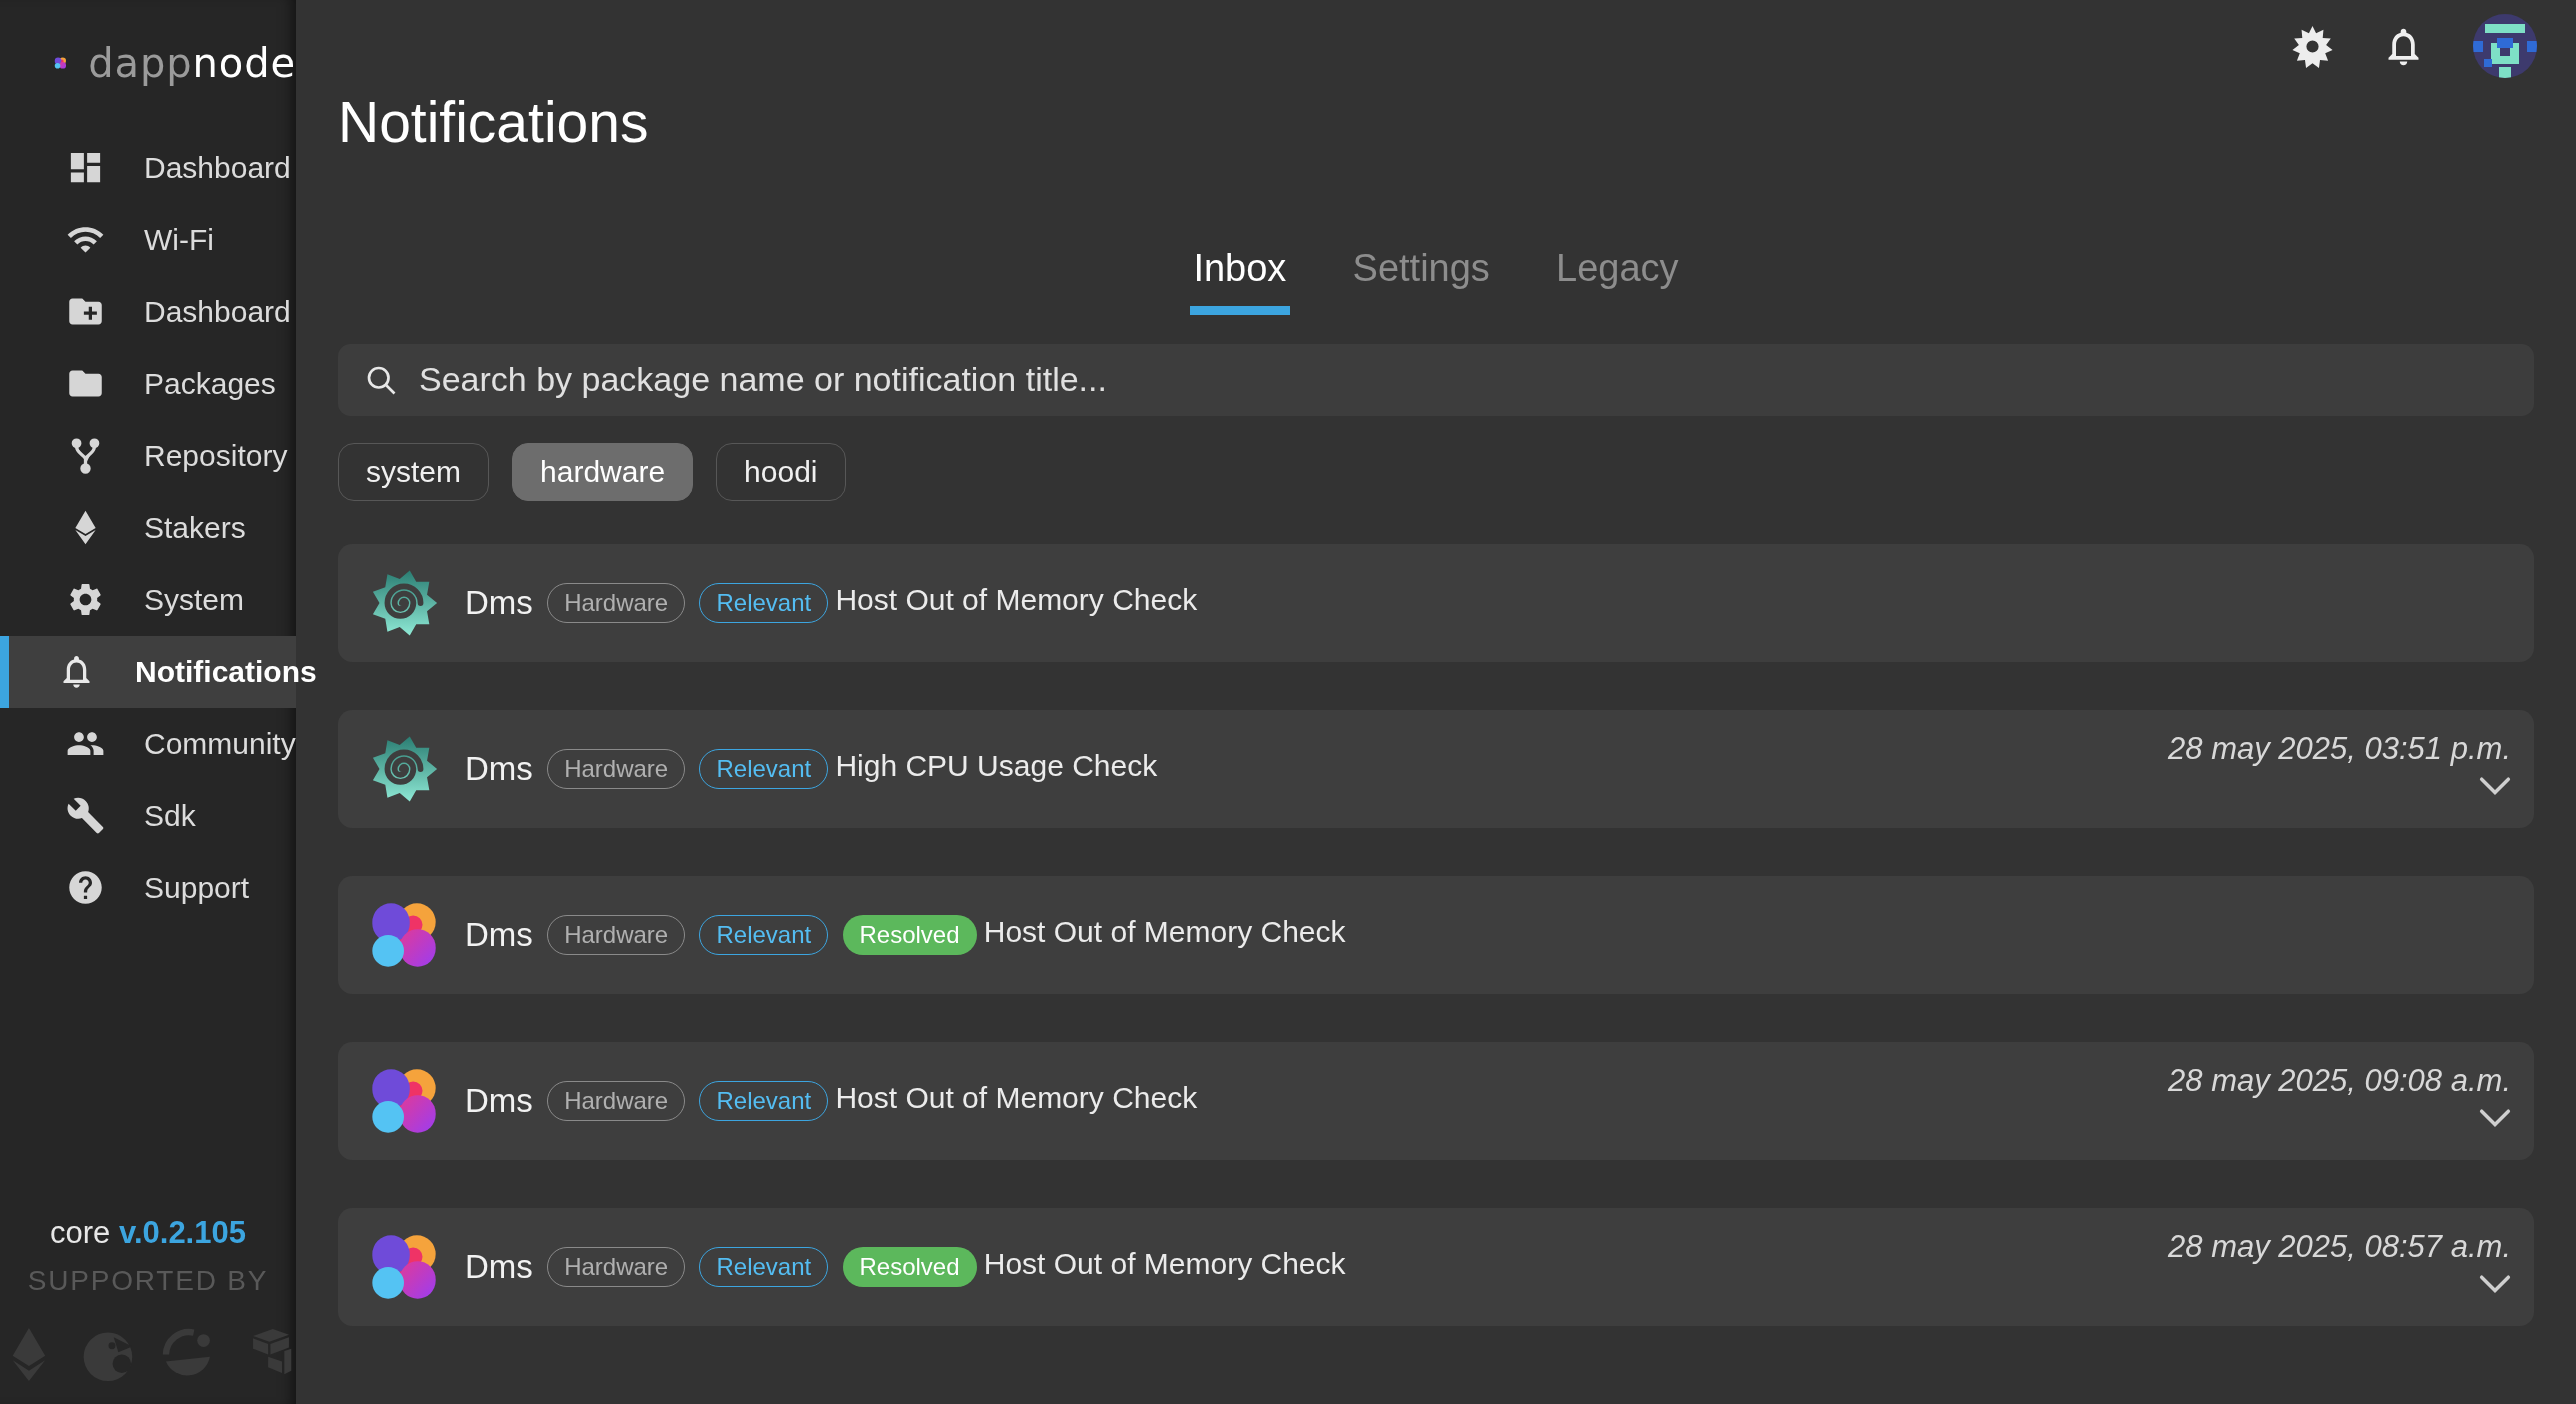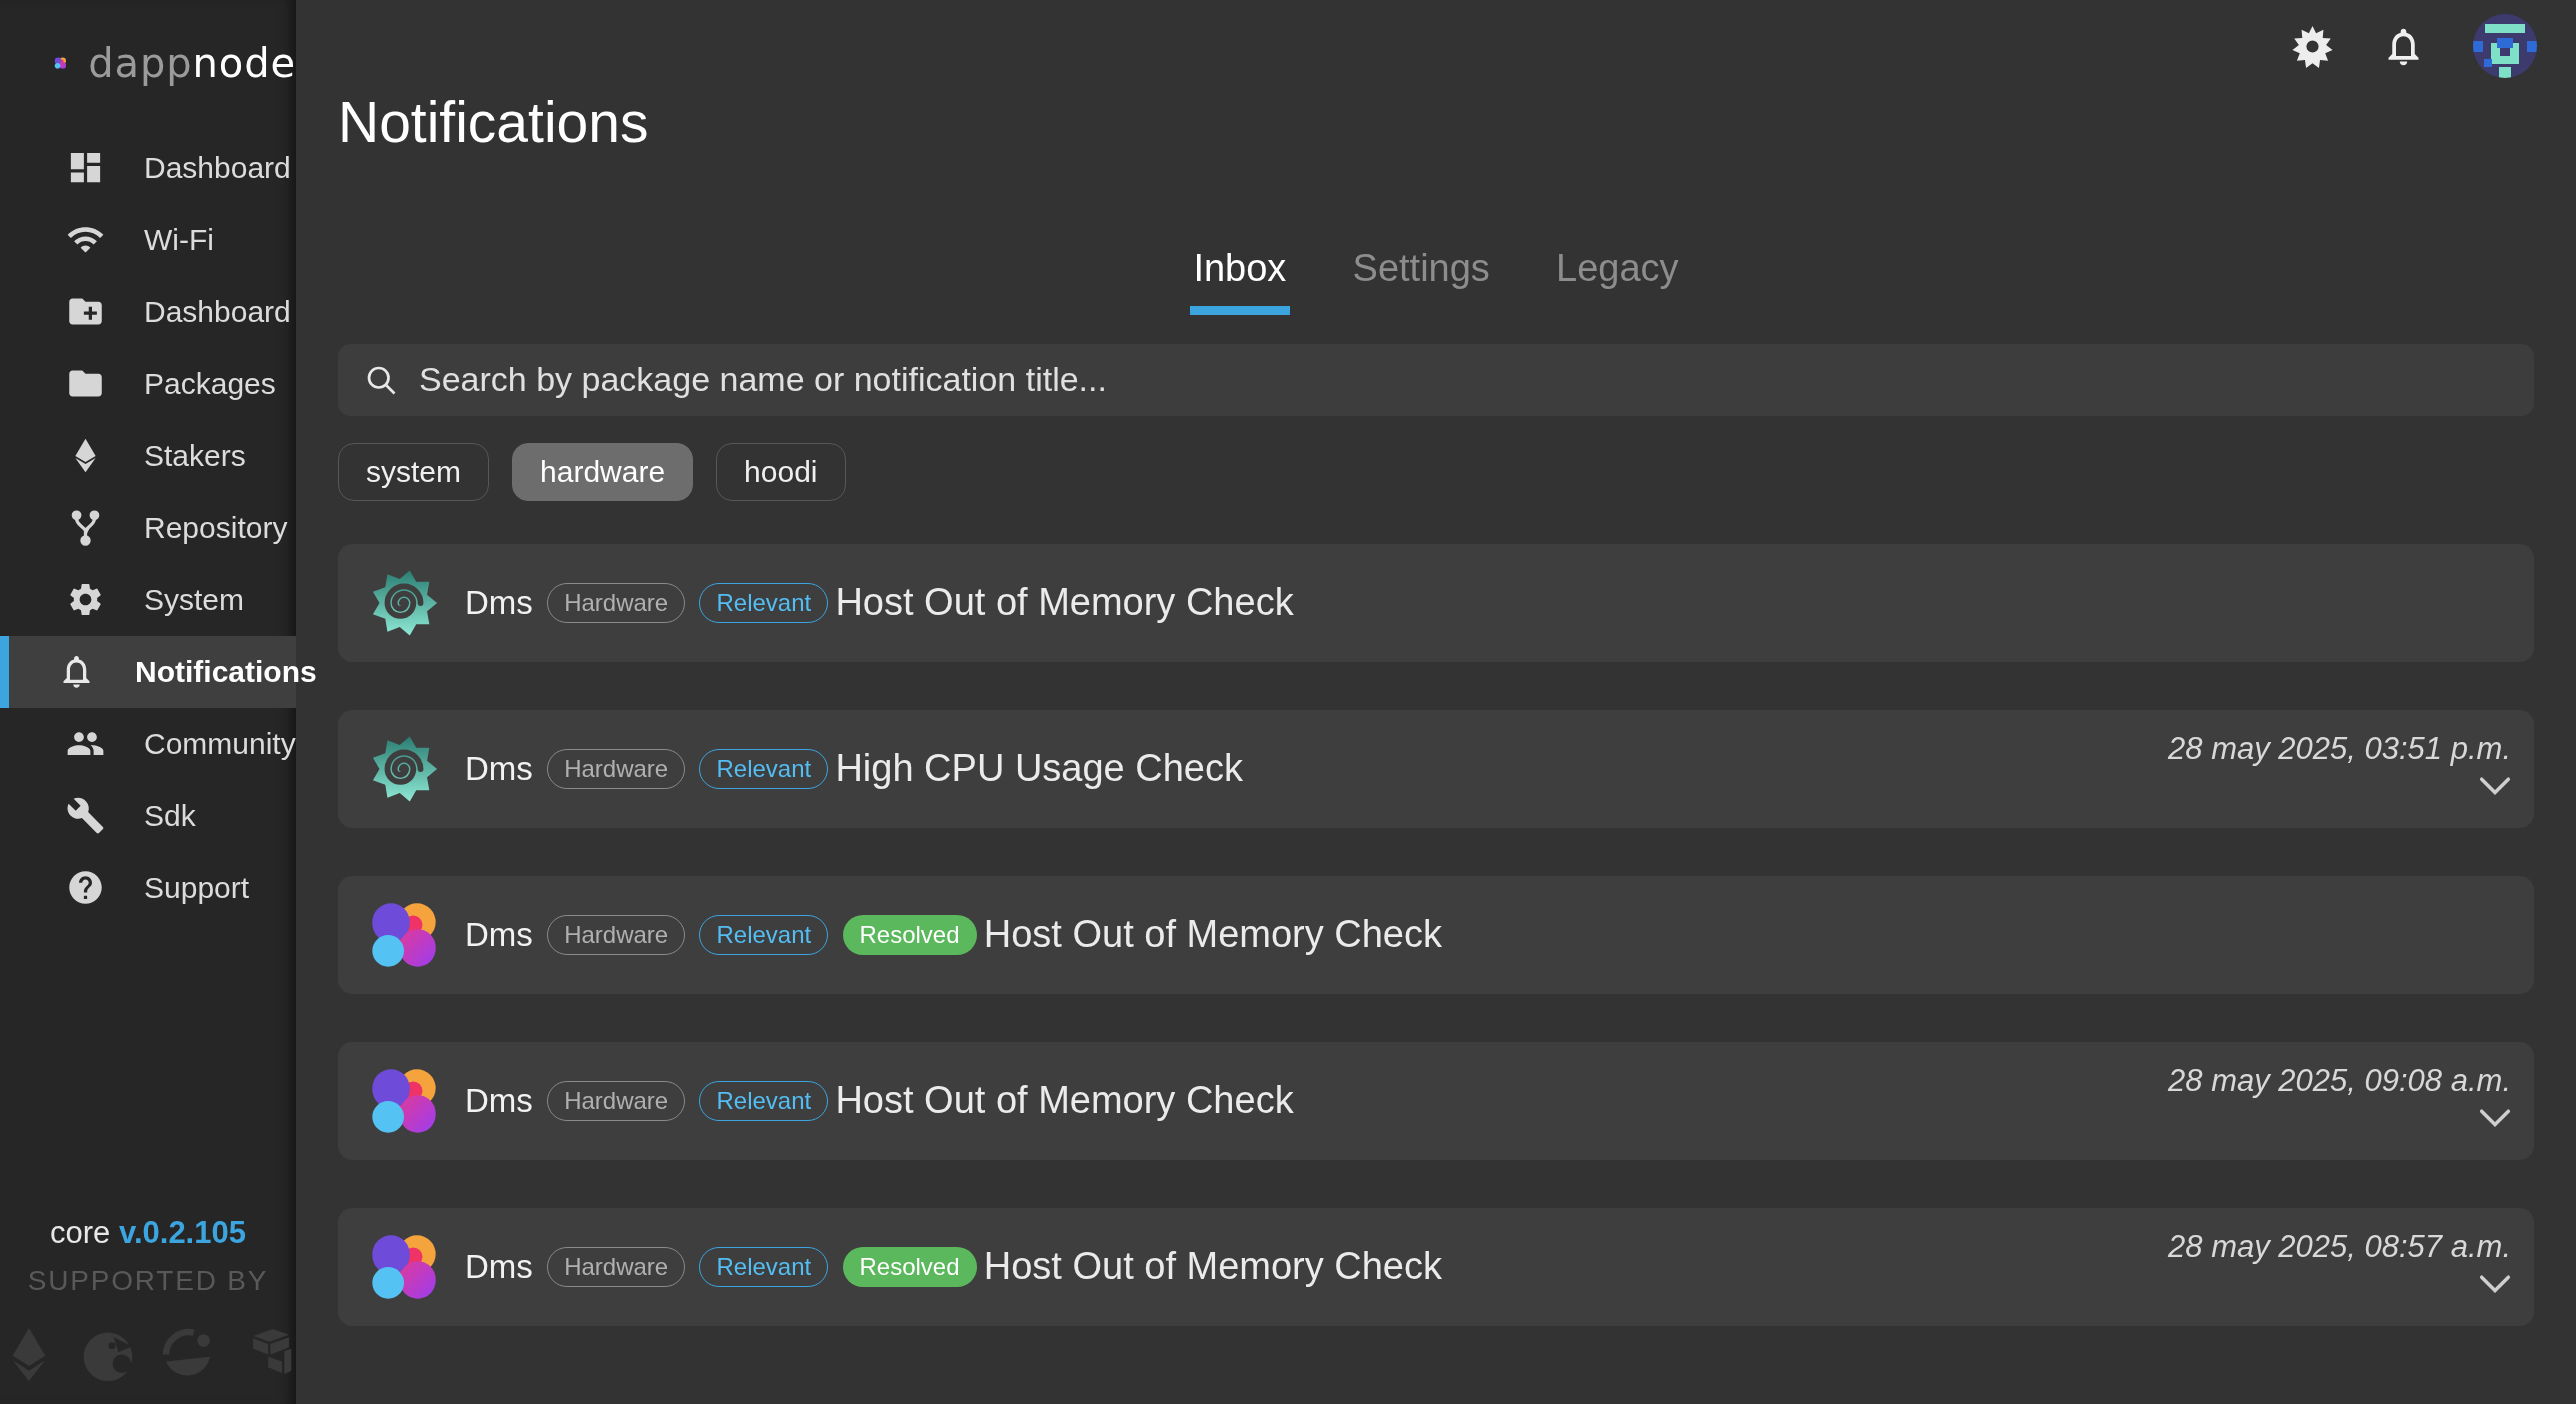--- a/index.html
+++ b/index.html
@@ -72,21 +72,21 @@
   .card-icon{width:72px;height:72px;flex-shrink:0;}
   .card-icon svg{width:72px;height:72px;display:block;}
   .card-info{margin-left:25px;display:flex;flex-direction:row;gap:7.2px;}
   .card-row1{display:flex;align-items:center;gap:14.3px;}
   .card-source{font-size:33px;color:#f2f2f2;}
   .badge{font-size:24px;line-height:1;padding:7.2px 16px;border-radius:894px;border:1.8px solid transparent;white-space:nowrap;}
   .badge-category{border-color:#8a8a8a;color:#b0b0b0;}
   .badge-relevance{border-color:var(--accent,#3f9fe0);color:#54bdf2;}
   .badge-resolved{background:var(--green,#5cb85c);color:#ffffff;}
   .badge-resolved:empty{display:none;}
-  .card-title{font-size:38px;color:#ebebeb;}
+  .card-title{font-size:30px;color:#ebebeb;}
   .card-right{margin-left:auto;align-self:flex-start;padding-top:21.5px;display:flex;flex-direction:column;align-items:flex-end;gap:9px;}
   .card-time{font-size:31px;font-style:italic;color:#d8d8d8;}
   .chevron{width:32px;height:19.7px;display:block;cursor:pointer;}
   .hidden-defs{position:absolute;width:0;height:0;overflow:hidden;}
 </style>
 </head>
 <body>
 
 <svg class="hidden-defs" aria-hidden="true">
   <defs>
@@ -144,33 +144,33 @@
         </svg>
       <span>Dashboard</span>
     </div>
     <div class="nav-item">
       <svg viewBox="0 0 24 24">
           <path d="M10 4H4c-1.1 0-1.99.9-1.99 2L2 18c0 1.1.9 2 2 2h16c1.1 0 2-.9 2-2V8c0-1.1-.9-2-2-2h-8l-2-2z"></path>
         </svg>
       <span>Packages</span>
     </div>
     <div class="nav-item">
-      <svg viewBox="0 0 24 24">
-          <path d="M12 1.75l-6.25 10.5L12 16l6.25-3.75L12 1.75zM5.75 13.5L12 22.25l6.25-8.75L12 17.25 5.75 13.5z"></path>
-        </svg>
-      <span>Stakers</span>
-    </div>
-    <div class="nav-item">
       <svg viewBox="0 0 24 24" fill="none" stroke="#d6d6d6" stroke-width="2">
           <circle cx="6.5" cy="4.5" r="2"></circle>
           <circle cx="17.5" cy="4.5" r="2"></circle>
           <circle cx="12" cy="20" r="2.2"></circle>
           <path d="M6.5 6.5c0 4 4 4.5 5.5 7.5M17.5 6.5c0 4-4 4.5-5.5 7.5v3.5"></path>
         </svg>
       <span>Repository</span>
+    </div>
+    <div class="nav-item">
+      <svg viewBox="0 0 24 24">
+          <path d="M12 1.75l-6.25 10.5L12 16l6.25-3.75L12 1.75zM5.75 13.5L12 22.25l6.25-8.75L12 17.25 5.75 13.5z"></path>
+        </svg>
+      <span>Stakers</span>
     </div>
     <div class="nav-item">
       <svg viewBox="0 0 24 24">
           <path d="M19.14 12.94c.04-.3.06-.61.06-.94 0-.32-.02-.64-.07-.94l2.03-1.58c.18-.14.23-.41.12-.61l-1.92-3.32c-.12-.22-.37-.29-.59-.22l-2.39.96c-.5-.38-1.03-.7-1.62-.94l-.36-2.54c-.04-.24-.24-.41-.48-.41h-3.84c-.24 0-.43.17-.47.41l-.36 2.54c-.59.24-1.13.57-1.62.94l-2.39-.96c-.22-.08-.47 0-.59.22L2.74 8.87c-.12.21-.08.47.12.61l2.03 1.58c-.05.3-.09.63-.09.94s.02.64.07.94l-2.03 1.58c-.18.14-.23.41-.12.61l1.92 3.32c.12.22.37.29.59.22l2.39-.96c.5.38 1.03.7 1.62.94l.36 2.54c.05.24.24.41.48.41h3.84c.24 0 .44-.17.47-.41l.36-2.54c.59-.24 1.13-.56 1.62-.94l2.39.96c.22.08.47 0 .59-.22l1.92-3.32c.12-.22.07-.47-.12-.61l-2.01-1.58zM12 15.6c-1.98 0-3.6-1.62-3.6-3.6s1.62-3.6 3.6-3.6 3.6 1.62 3.6 3.6-1.62 3.6-3.6 3.6z"></path>
         </svg>
       <span>System</span>
     </div>
     <div class="nav-item active">
       <svg viewBox="0 0 24 24">
           <path d="M12 22c1.1 0 2-.9 2-2h-4c0 1.1.89 2 2 2zm6-6v-5c0-3.07-1.64-5.64-4.5-6.32V4c0-.83-.67-1.5-1.5-1.5s-1.5.67-1.5 1.5v.68C7.63 5.36 6 7.92 6 11v5l-2 2v1h16v-1l-2-2zm-2 1H8v-6c0-2.48 1.51-4.5 4-4.5s4 2.02 4 4.5v6z"></path>

